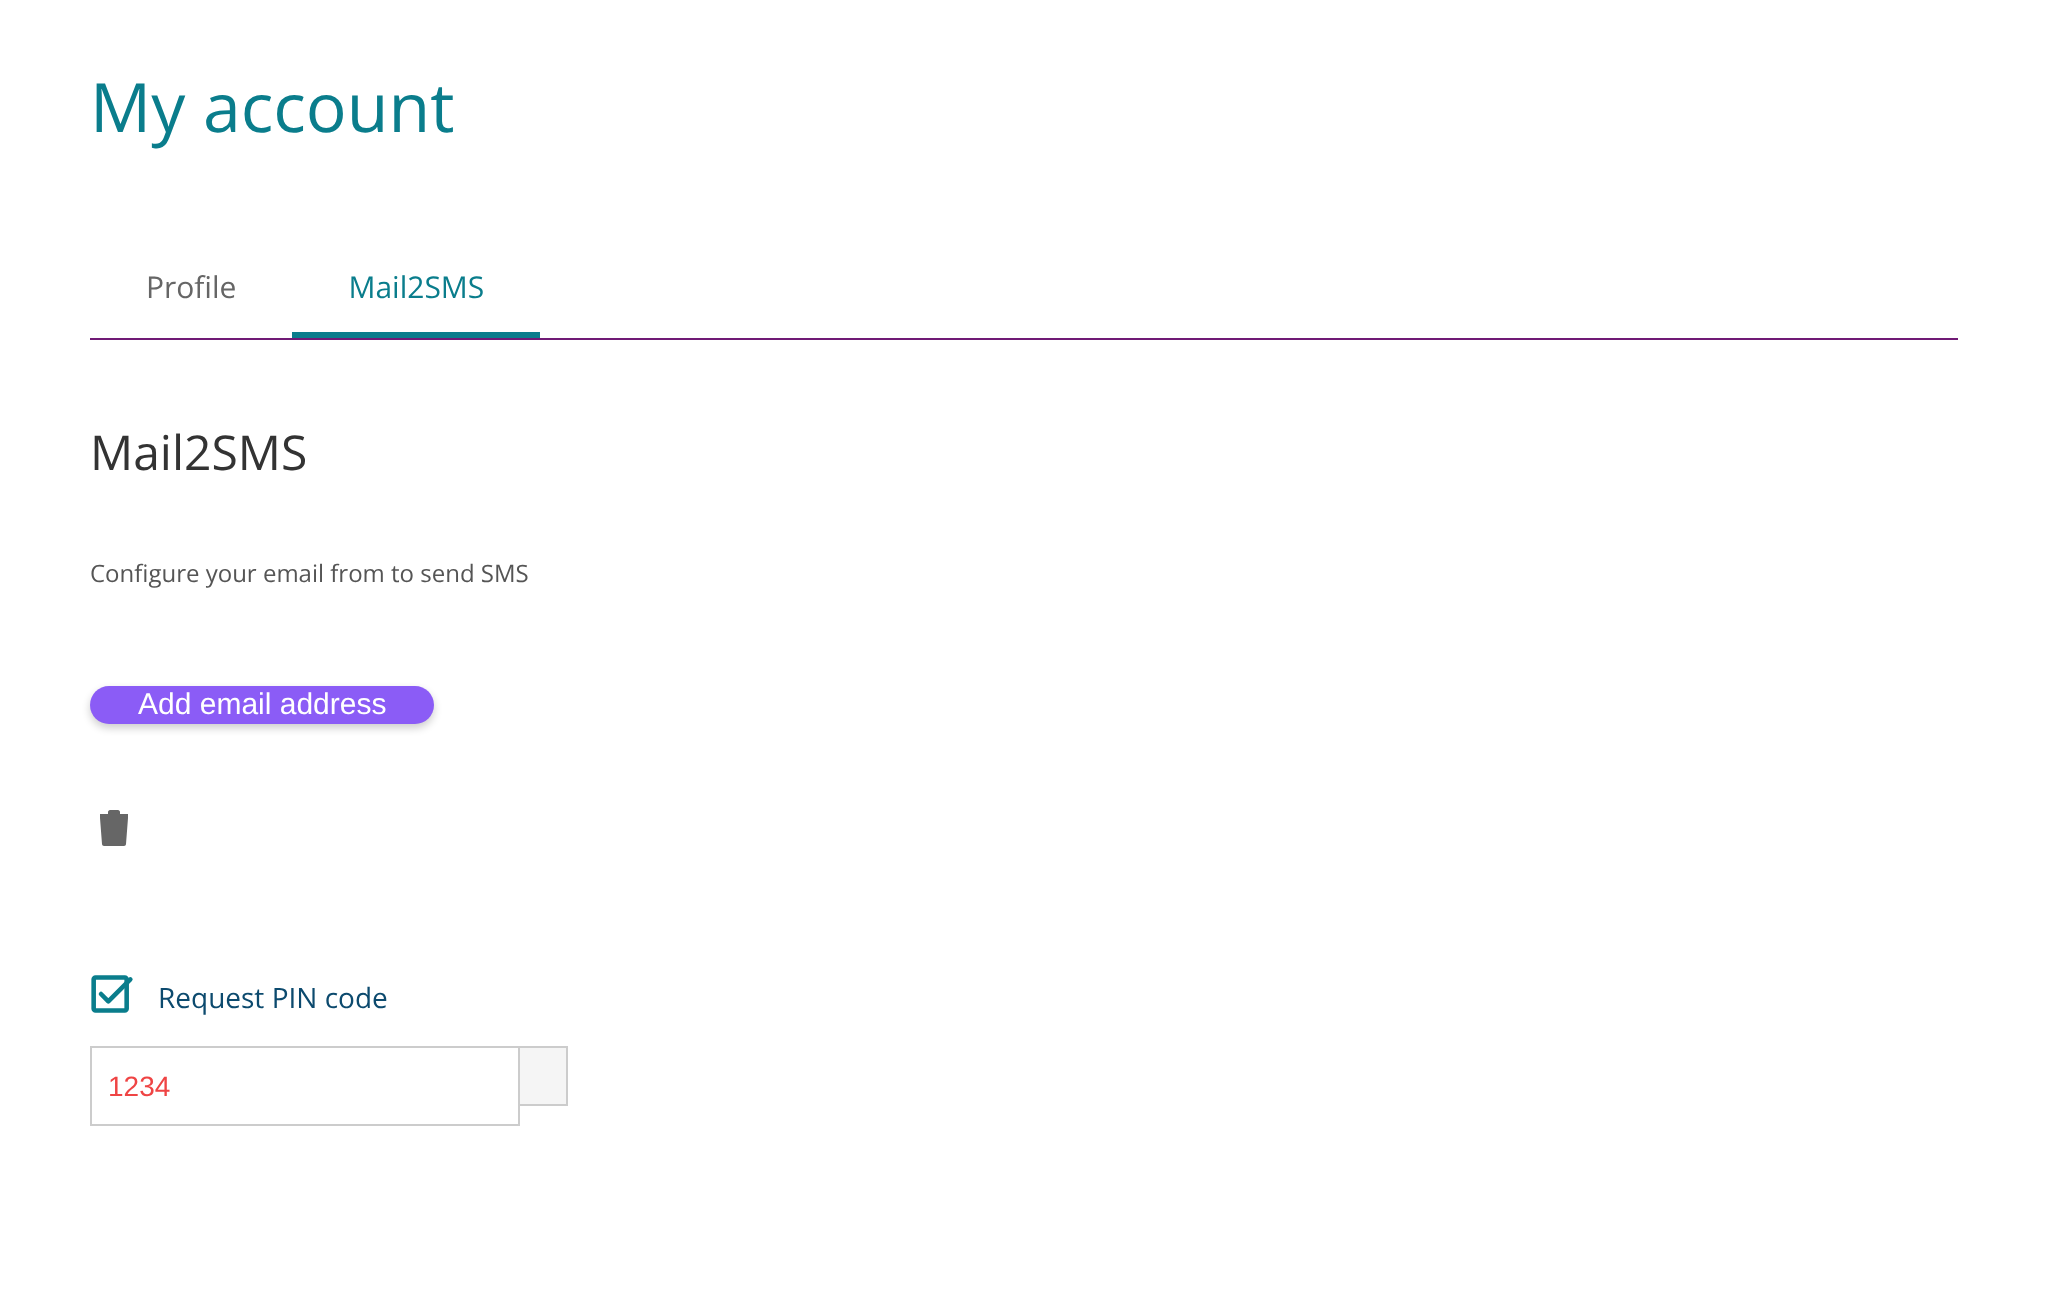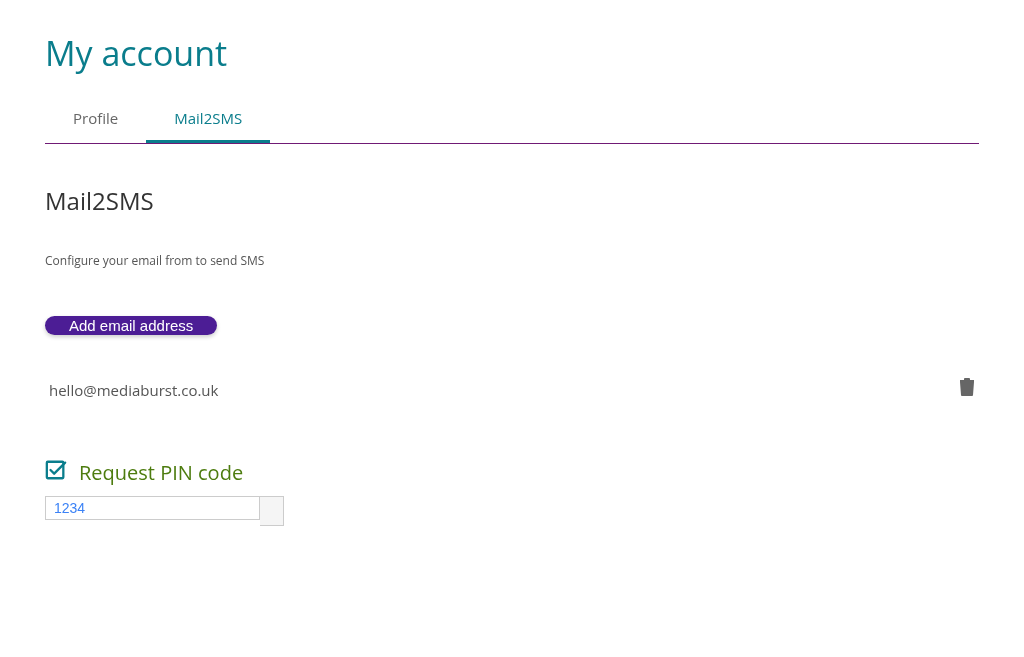--- a/index.html
+++ b/index.html
@@ -12,21 +12,21 @@
       background: #ffffff;
       color: #444;
       width: 1024px;
       height: 657px;
       padding: 30px 45px;
     }
     .page-title {
       font-size: 34px;
       font-weight: 400;
       color: #0a7d8c;
-      margin-bottom: 20px;
+      margin-bottom: 46px;
     }
     .tabs {
       display: flex;
       border-bottom: 1px solid #701a75;
       margin-bottom: 40px;
     }
     .tab {
       padding: 12px 28px;
       color: #666;
       font-size: 15px;
@@ -43,21 +43,21 @@
       font-weight: 400;
       color: #333;
       margin-bottom: 35px;
     }
     .section-description {
       font-size: 12px;
       color: #555;
       margin-bottom: 45px;
     }
     .add-button {
-      background: #4c1d95;
+      background: #8b5cf6;
       color: #ffffff;
       border: none;
       border-radius: 22px;
       padding: 1px 24px;
       font-size: 15px;
       cursor: pointer;
       box-shadow: 0 2px 4px rgba(0,0,0,0.2);
       margin-bottom: 35px;
     }
     .email-row {
@@ -83,34 +83,34 @@
       display: flex;
       align-items: center;
       gap: 12px;
       margin-bottom: 10px;
     }
     .checkbox-icon {
       width: 22px;
       height: 22px;
     }
     .checkbox-label {
-      font-size: 20px;
-      color: #4d7c0f;
+      font-size: 14px;
+      color: #0c4a6e;
     }
     .pin-input-wrap {
       display: flex;
       align-items: stretch;
     }
     .pin-input {
       border: 1px solid #ccc;
       padding: 5px 8px;
       font-size: 14px;
       width: 215px;
-      height: 24px;
-      color: #3b82f6;
+      height: 40px;
+      color: #ef4444;
     }
     .pin-addon {
       width: 24px;
       height: 30px;
       border: 1px solid #ccc;
       border-left: none;
       background: #f5f5f5;
     }
   </style>
 </head>
@@ -125,21 +125,20 @@
   <div class="tab active">Mail2SMS</div>
 </div>
 
 <h2 class="section-title">Mail2SMS</h2>
 
 <p class="section-description">Configure your email from to send SMS</p>
 
 <button class="add-button">Add email address</button>
 
 <div class="email-row">
-  <span class="email-text">hello@mediaburst.co.uk</span>
   <span>
     <svg class="trash-icon" viewBox="0 0 16 18" fill="#666">
       <path d="M1 4h14l-1 13c0 .5-.5 1-1 1H3c-.5 0-1-.5-1-1L1 4zm4-3c0-.5.5-1 1-1h4c.5 0 1 .5 1 1v1h4v2H1V2h4V1z"></path>
     </svg>
   </span>
 </div>
 
 <div class="pin-section">
   <div class="checkbox-row">
     <span>

